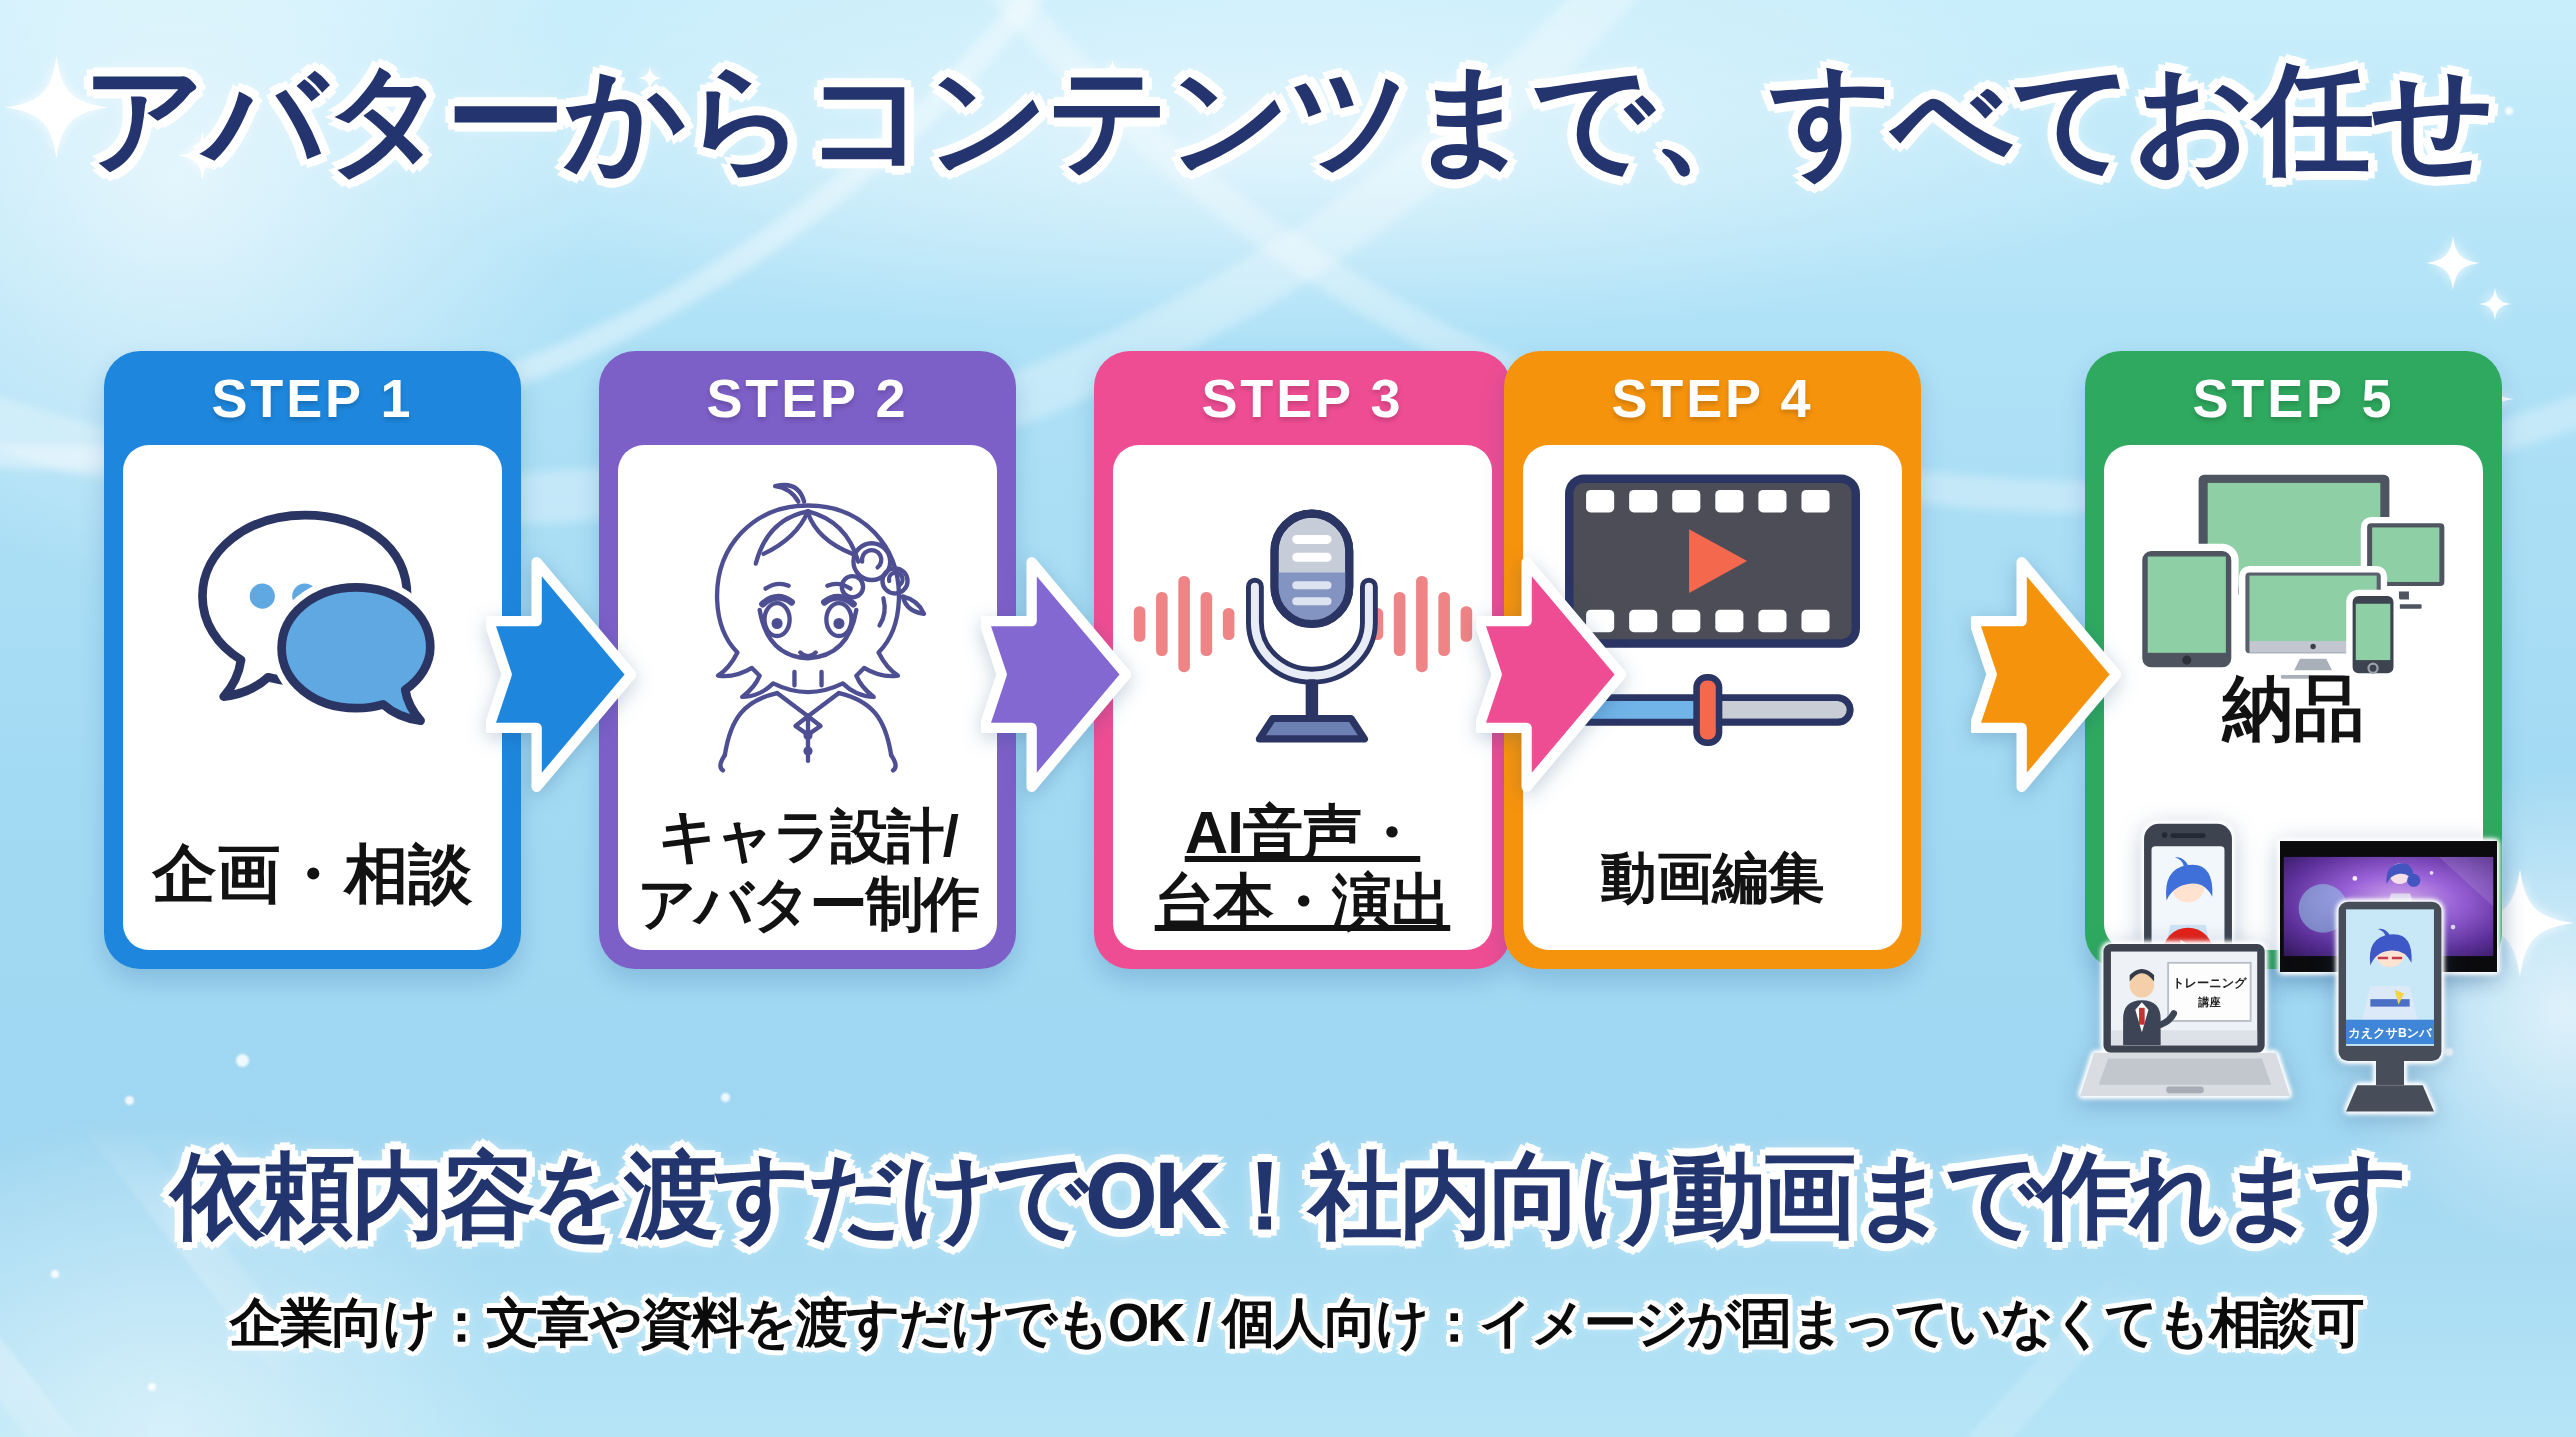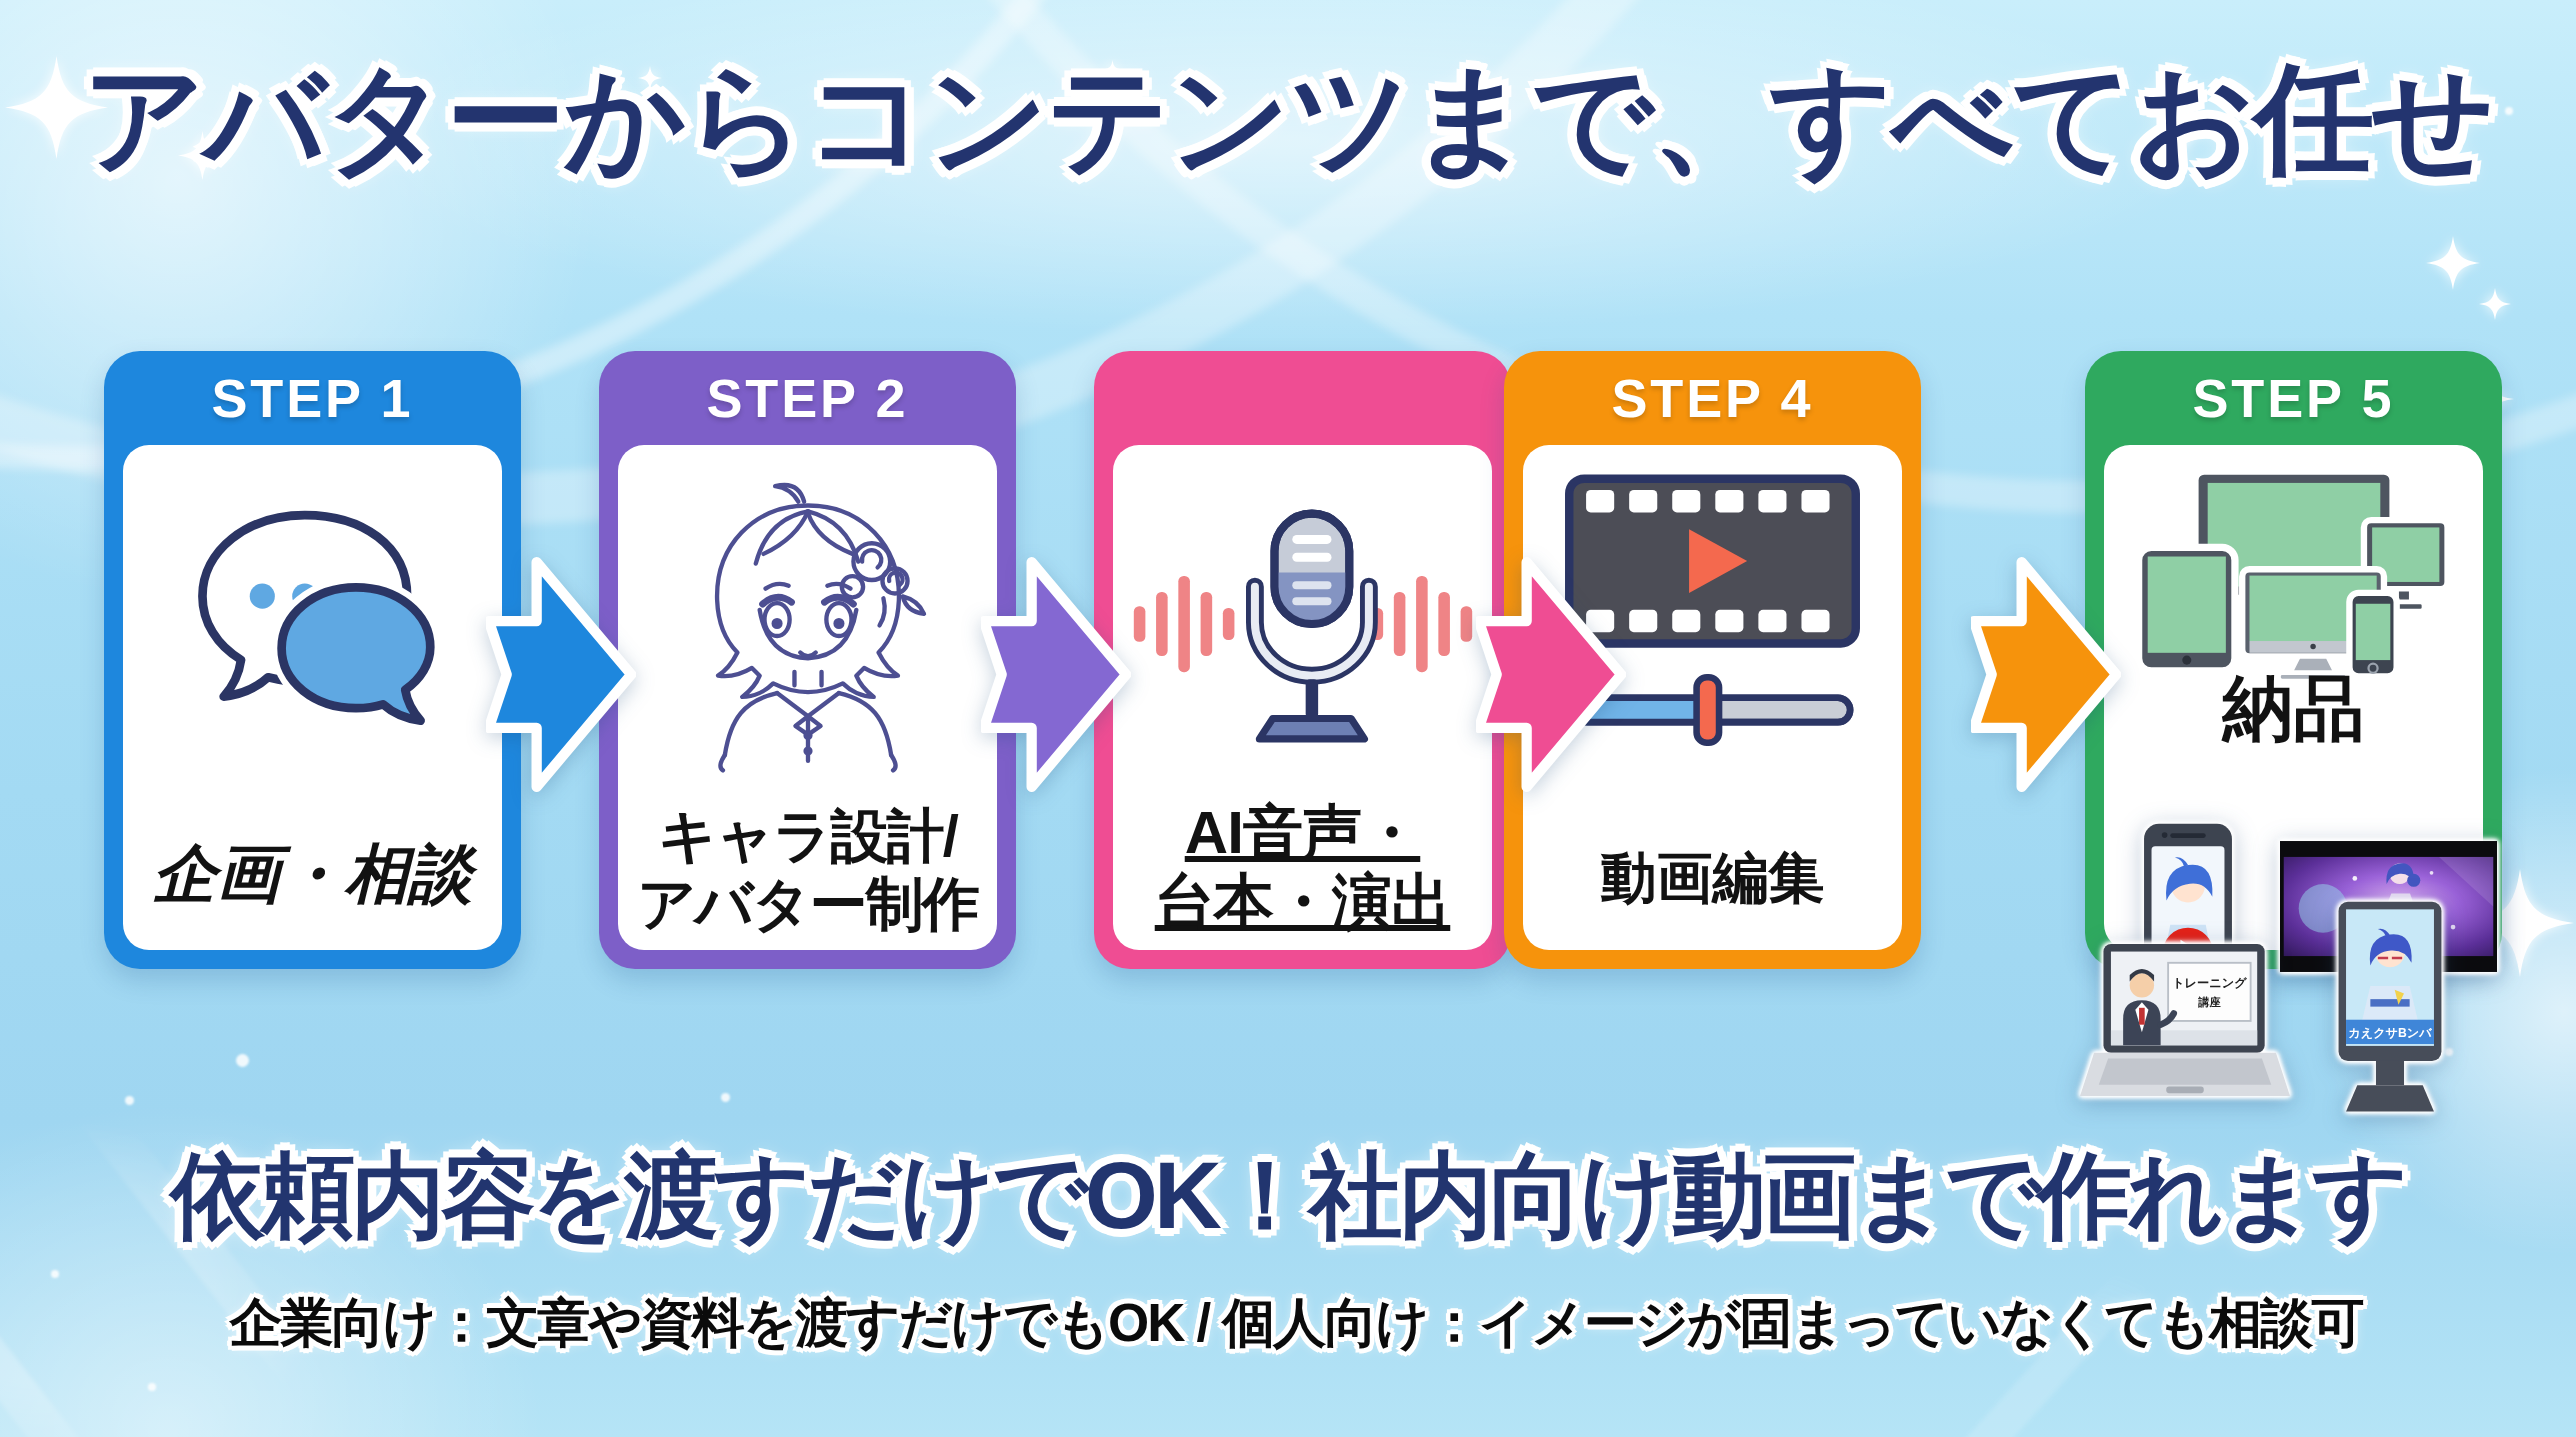--- a/index.html
+++ b/index.html
@@ -39,21 +39,21 @@
   .card{position:absolute;top:351px;width:417px;height:618px;border-radius:36px;
     background:var(--accent,#1e87dd);box-shadow:0 11.2px 24px rgba(25,80,140,.20);}
   .card.c1{left:104px}.card.c2{left:599px}.card.c3{left:1094px}.card.c4{left:1504px}.card.c5{left:2085px}
   .card-header{height:94px;display:flex;align-items:center;justify-content:center;
     color:#fff;font-size:54px;font-weight:800;letter-spacing:2.8px;text-shadow:0 2.8px 5.6px rgba(0,0,0,.18);}
   .card-body{position:absolute;left:19px;right:19px;top:94px;bottom:19px;background:#fff;border-radius:26px;overflow:visible;}
   .icon-wrap{position:absolute;left:0;right:0;display:flex;justify-content:center;}
   .c1 .icon-wrap{top:58px}.c2 .icon-wrap{top:22.5px}.c3 .icon-wrap{top:45px}.c4 .icon-wrap{top:26px}.c5 .icon-wrap{top:20.6px}
   .caption{position:absolute;left:-9.4px;right:-9.4px;text-align:center;color:#121212;font-weight:900;}
   .caption span{display:block;line-height:1.16;}
-  .c1 .caption{bottom:39px;font-size:64px;font-style:italic;}
+  .c1 .caption{bottom:39px;font-size:64px;}
   .c2 .caption{bottom:13px;font-size:58px;letter-spacing:-1.9px;}
   .c3 .caption{bottom:13px;font-size:60px;letter-spacing:-0.9px;text-decoration:underline;}
   .c4 .caption{bottom:39px;font-size:56px;}
   .c5 .caption{top:223px;font-size:71px;}
   
   .arrow{position:absolute;top:534px;width:150px;height:281px;filter:drop-shadow(0 5.6px 9.4px rgba(25,70,120,.25));}
   .arrow.g1{left:486px}.arrow.g2{left:981px}.arrow.g3{left:1476px}.arrow.g4{left:1971px}
   
   .sticker{position:absolute;}
   .sticker svg{display:block;filter:drop-shadow(0 0 2.3px #fff) drop-shadow(0 0 2.3px #fff) drop-shadow(0 0 1.9px #fff) drop-shadow(0 5.6px 11.2px rgba(30,70,120,.28));}
@@ -207,20 +207,21 @@
         </svg>
       </div>
       <div class="caption">
         <span>キャラ設計/</span>
         <span>アバター制作</span>
       </div>
     </div>
   </section>
 
   <section class="card c3" style="--accent: #ef4d93;">
+    <div class="card-header">STEP 3</div>
     <div class="card-body">
       <div class="icon-wrap">
         <svg width="374" height="277" viewBox="0 0 420 310">
           <g fill="#ef8486">
             <rect x="20" y="130" width="13" height="40" rx="6"></rect>
               <rect x="45" y="114" width="13" height="72" rx="6"></rect>
             <rect x="70" y="96" width="13" height="108" rx="6"></rect>
               <rect x="95" y="114" width="13" height="72" rx="6"></rect>
             <rect x="120" y="132" width="13" height="36" rx="6"></rect>
             <rect x="287" y="132" width="13" height="36" rx="6"></rect>

